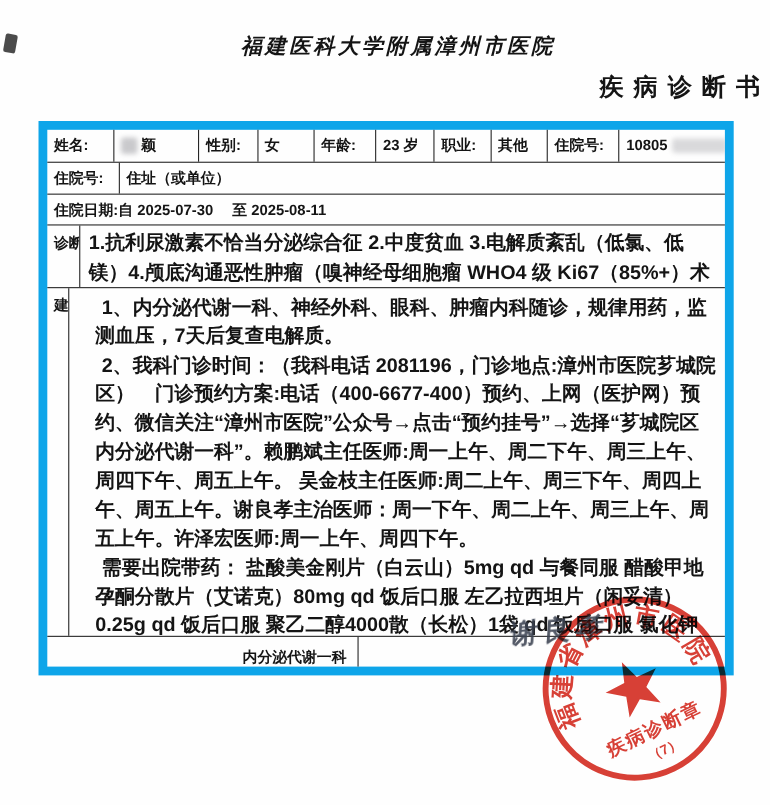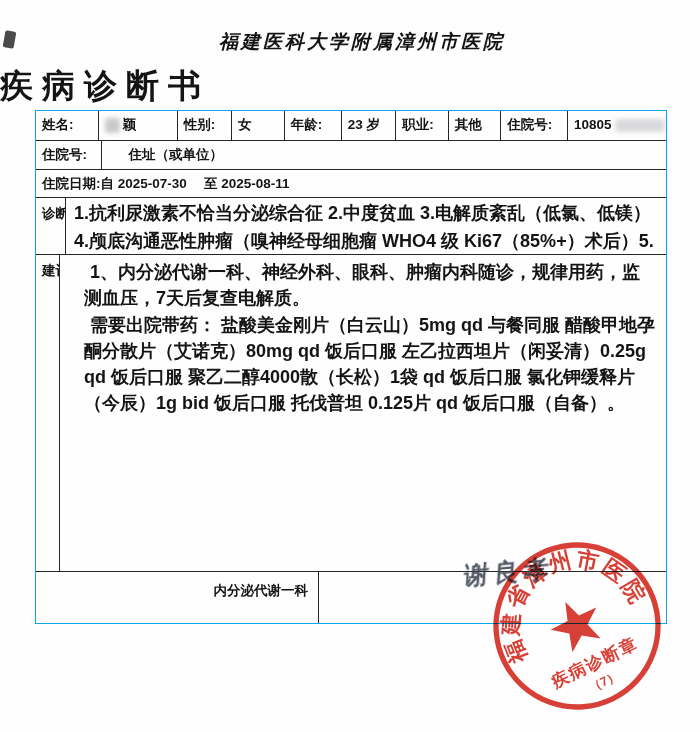--- a/index.html
+++ b/index.html
@@ -3,33 +3,33 @@
 <meta charset="utf-8">
 <style>
   html,body{margin:0;padding:0;}
   body{width:700px;height:732px;overflow:hidden;background:#fff;}
   .page{position:relative;width:700px;height:732px;background:#fefefe;
         font-family:"Liberation Sans","DejaVu Sans",sans-serif;color:#141414;}
   .artifact{position:absolute;left:4px;top:31px;width:11px;height:17px;background:#2c2c2c;
             transform:rotate(10deg);border-radius:2px;opacity:.85;}
   .hospital{position:absolute;top:29px;left:12px;width:100%;text-align:center;
             font-size:19px;font-weight:700;letter-spacing:3px;font-style:italic;}
-  .doc-title{position:absolute;top:64px;left:0;width:100%;text-align:left;
-             font-size:33px;font-weight:800;letter-spacing:9px;}
-  .tbl{position:absolute;left:35px;top:110px;width:632px;border:1px solid #0ea5e9;box-sizing:border-box;background:transparent;}
+  .doc-title{position:absolute;top:64px;left:0;width:100%;text-align:right;
+             font-size:22px;font-weight:800;letter-spacing:9px;}
+  .tbl{position:absolute;left:35px;top:110px;width:632px;border:8px solid #0ea5e9;box-sizing:border-box;background:transparent;}
   .row{display:flex;border-top:1.5px solid #262626;box-sizing:border-box;align-items:stretch;}
   .row.first{border-top:none;}
   .cell{border-left:1.5px solid #262626;box-sizing:border-box;padding:4px 6px;
         font-size:13.5px;font-weight:600;line-height:19px;overflow:hidden;white-space:nowrap;}
   .cell.nb{border-left:none;}
-  .r1{height:29px}.r2{height:29px}.r3{height:28px}.r4{height:57px}.r5{height:317px}.r6{height:52px}
+  .r1{height:29px}.r2{height:29px}.r3{height:28px}.r4{height:57px}.r5{height:317px}.r6{height:28px}
   .grow{flex:1 1 auto;}
   .w65{width:65px}.w83{width:83px}.w57{width:57px}.w55{width:55px}.w60{width:60px}
   .w70{width:70px}.w132{width:132px}.w128{width:128px}.w282{width:282px}.w163{width:163px}
-  .center{text-align:right;}
+  .center{text-align:left;}
   .right{text-align:right;}
   .label-col{width:55px;padding-top:6px;}
   .content{white-space:normal;font-size:18px;}
   .diag-text{line-height:28px;padding:1px 8px;}
   .advice{padding:4px 8px 0 24px;}
   .advice p{margin:0;line-height:26.3px;text-indent:6px;}
   .dept-cell{padding-top:9px;padding-right:10px;}
   .doctor-cell{padding-top:9px;padding-right:24px;}
   .smudge{display:inline-block;vertical-align:middle;border-radius:3px;
           background:rgba(138,138,144,.45);filter:blur(2.5px);}
@@ -78,20 +78,21 @@
 
     <div class="row r4">
       <div class="cell nb label-col">诊断:</div>
       <div class="cell grow content diag-text">1.抗利尿激素不恰当分泌综合征 2.中度贫血 3.电解质紊乱（低氯、低镁）4.颅底沟通恶性肿瘤（嗅神经母细胞瘤 WHO4 级 Ki67（85%+）术后）5.症状性癫痫[继发性癫痫]6.右侧盲，单眼</div>
     </div>
 
     <div class="row r5">
       <div class="cell nb label-col">建议:</div>
       <div class="cell grow content advice">
         <p>1、内分泌代谢一科、神经外科、眼科、肿瘤内科随诊，规律用药，监测血压，7天后复查电解质。</p>
+        <p>2、我科门诊时间：（我科电话 2081196，门诊地点:漳州市医院芗城院区）　门诊预约方案:电话（400-6677-400）预约、上网（医护网）预约、微信关注“漳州市医院”公众号→点击“预约挂号”→选择“芗城院区 内分泌代谢一科”。赖鹏斌主任医师:周一上午、周二下午、周三上午、周四下午、周五上午。 吴金枝主任医师:周二上午、周三下午、周四上午、周五上午。谢良孝主治医师：周一下午、周二上午、周三上午、周五上午。许泽宏医师:周一上午、周四下午。</p>
         <p>需要出院带药： 盐酸美金刚片（白云山）5mg qd 与餐同服 醋酸甲地孕酮分散片（艾诺克）80mg qd 饭后口服 左乙拉西坦片（闲妥清）0.25g qd 饭后口服 聚乙二醇4000散（长松）1袋 qd 饭后口服 氯化钾缓释片（今辰）1g bid 饭后口服 托伐普坦 0.125片 qd 饭后口服（自备）。</p>
       </div>
     </div>
 
     <div class="row r6">
       <div class="cell nb w282 right dept-cell">内分泌代谢一科</div>
       <div class="cell grow"></div>
     </div>
 
   </div>

